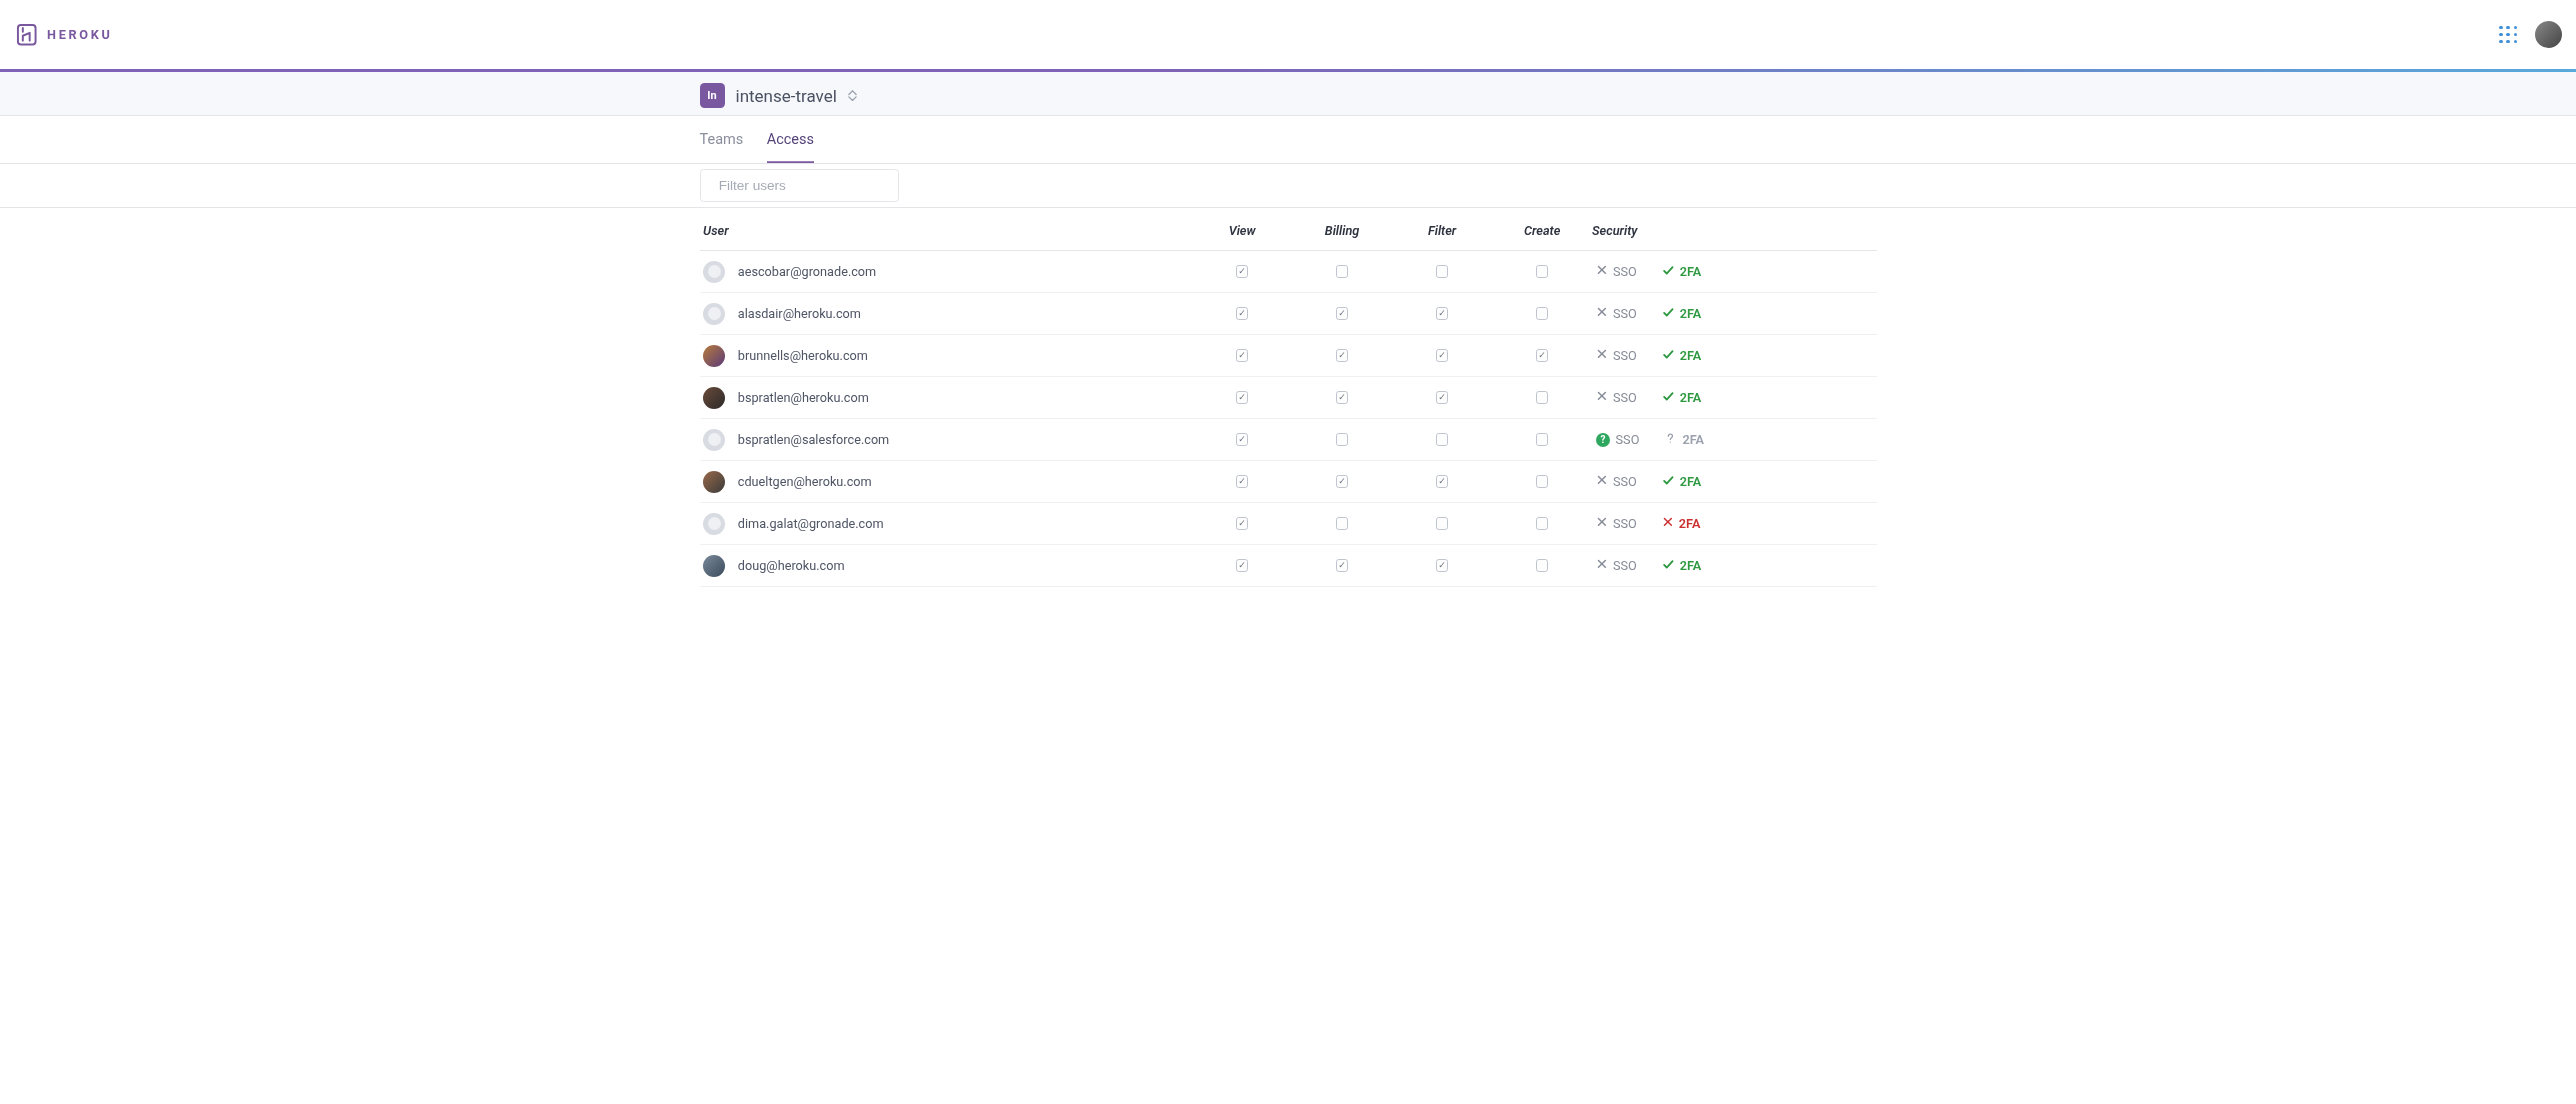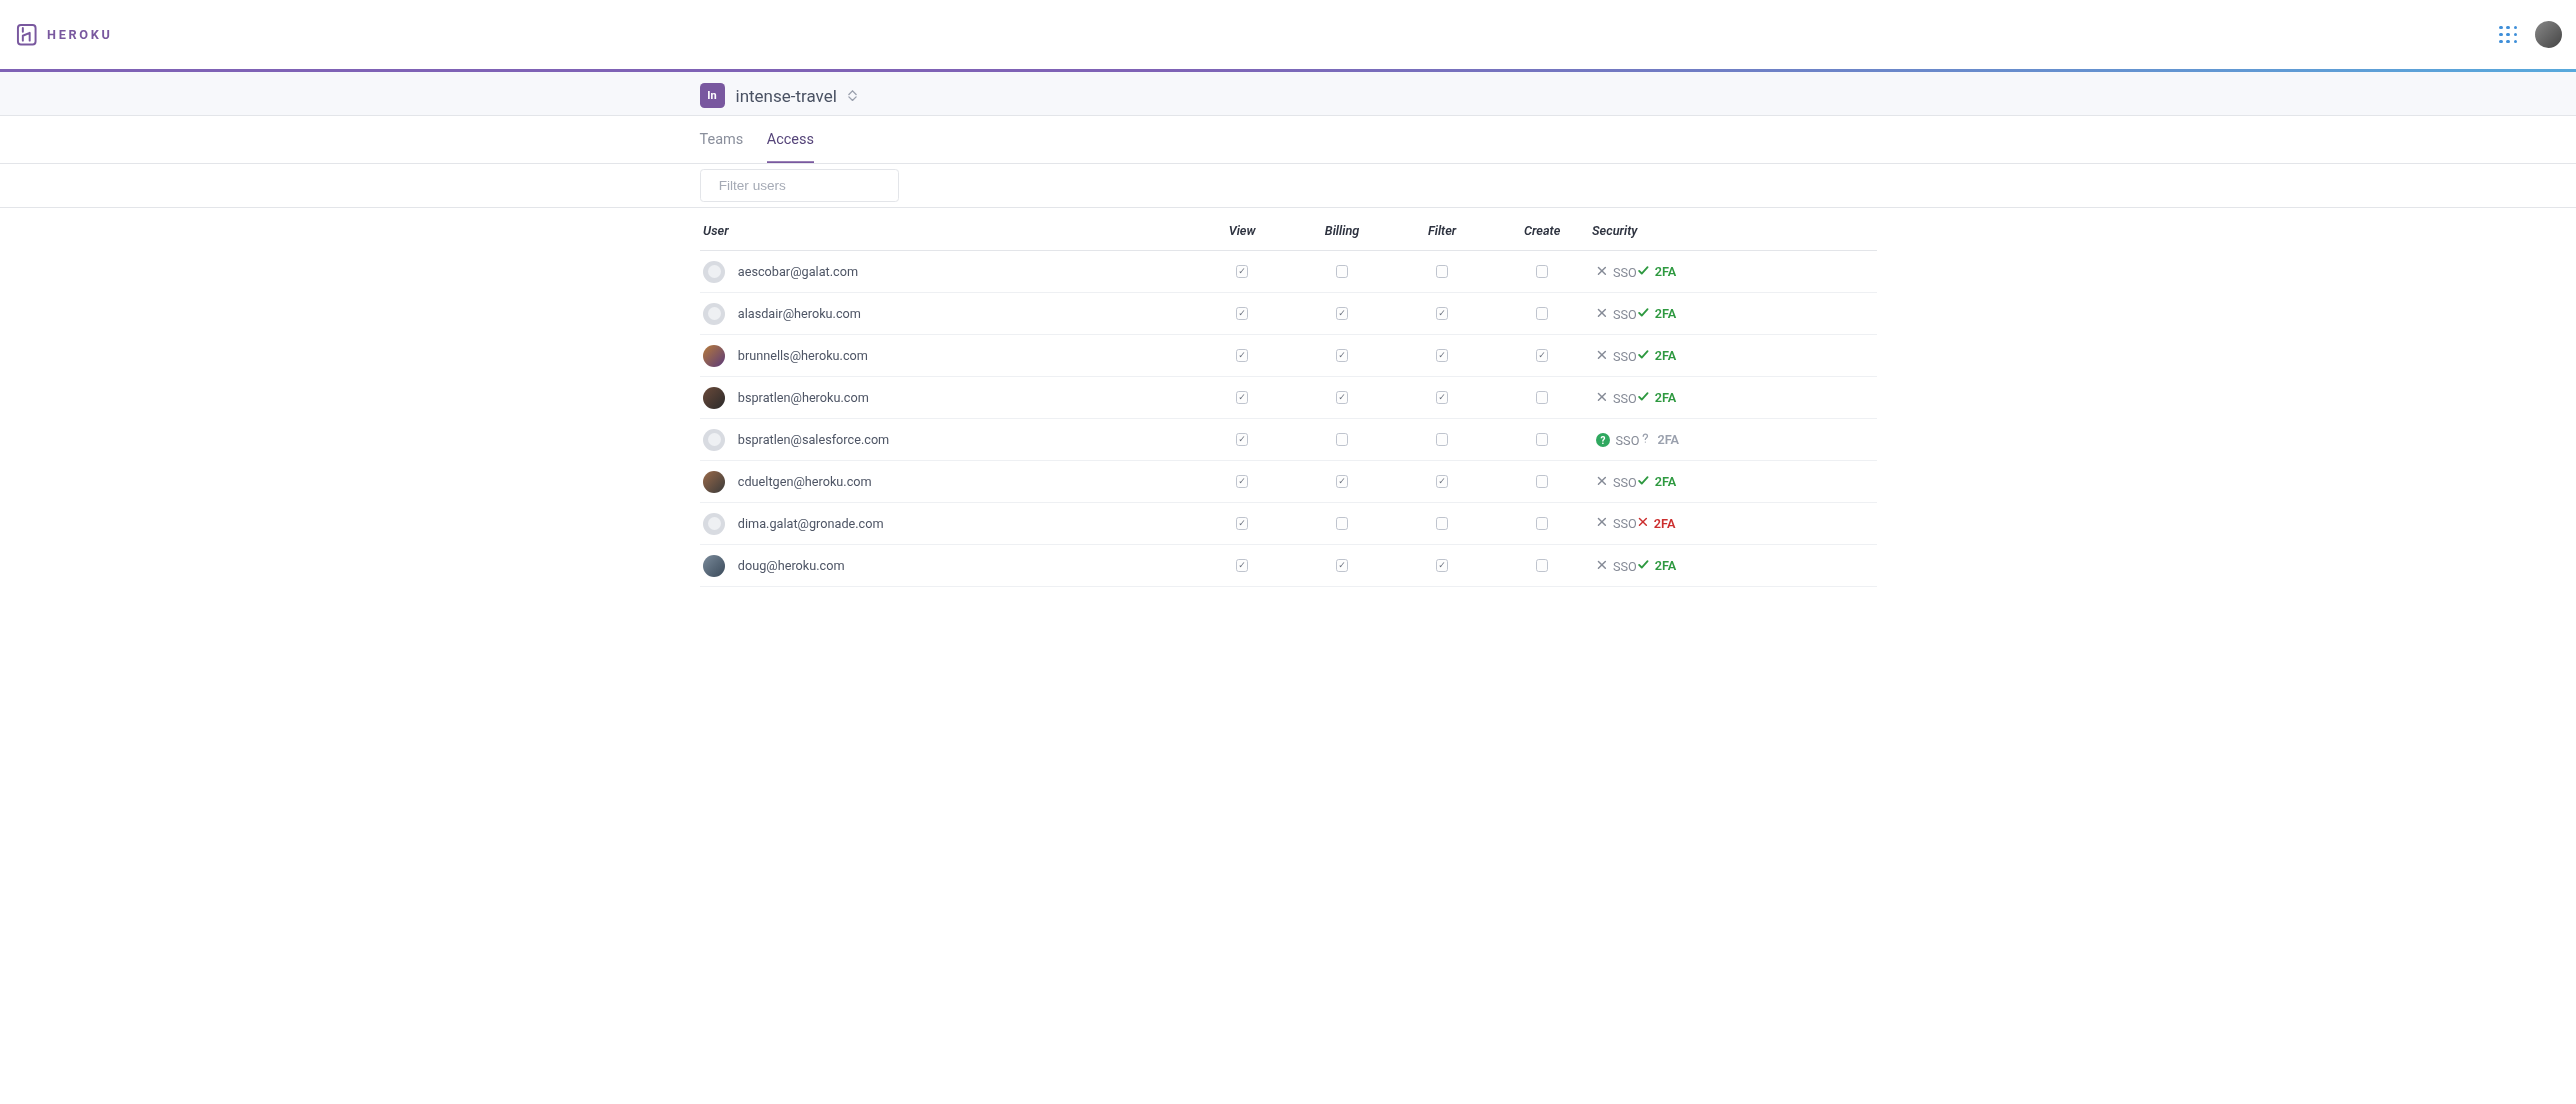--- a/index.html
+++ b/index.html
@@ -54,21 +54,21 @@
   .uavatar{width:22px;height:22px;border-radius:50%;flex:0 0 22px;}
   .ua-gray{background:#d8dbe1;position:relative;}
   .ua-gray::after{content:"";position:absolute;inset:4.5px;border-radius:50%;background:#eef0f3;}
   .ua-photo1{background:linear-gradient(135deg,#b77b3a,#5a3a7a);}
   .ua-photo2{background:linear-gradient(135deg,#6b4a3a,#2a2a2a);}
   .ua-photo3{background:linear-gradient(135deg,#9a6a4a,#3a3a3a);}
   .ua-photo4{background:linear-gradient(135deg,#7a8a9a,#3a4a5a);}
   .perm{display:flex;justify-content:center;}
   .cb{width:12.7px;height:12.7px;border:0.9px solid #bfc4ce;border-radius:2.7px;background:#fdfdfd;display:flex;align-items:center;justify-content:center;cursor:pointer;}
   .cb.on::after{content:"✓";font-size:9px;color:#6a707d;line-height:1;}
-  .sec-cell{display:flex;align-items:flex-end;padding-left:3.6px;}
+  .sec-cell{display:flex;align-items:center;gap:25px;padding-left:3.6px;}
   .sec-item{display:flex;align-items:center;gap:5.4px;font-size:12.7px;}
   .sec-item.sso-off{color:#868b97;}
   .sec-item.sso-on{color:#868b97;}
   .sec-item.tfa-on{color:var(--green);font-weight:600;}
   .sec-item.tfa-off{color:var(--red);font-weight:600;}
   .sec-item.tfa-unk{color:#9aa0ad;font-weight:600;}
   .ico{display:inline-flex;}
   .q-badge{width:14.5px;height:14.5px;border-radius:50%;background:#2fa85f;color:#fff;font-size:10px;font-weight:700;display:flex;align-items:center;justify-content:center;}
 </style>
 </head>
@@ -146,21 +146,21 @@
     <div class="perm">View</div>
     <div class="perm">Billing</div>
     <div class="perm">Filter</div>
     <div class="perm">Create</div>
     <div>Security</div>
   </div>
   <div id="rows">
       <div class="row">
         <div class="user-cell">
           <div class="uavatar ua-gray"></div>
-          <span>aescobar@galat.com</span>
+          <span>aescobar@gronade.com</span>
         </div>
         <div class="perm">
           <div class="cb on"></div>
         </div>
         <div class="perm">
           <div class="cb"></div>
         </div>
         <div class="perm">
           <div class="cb"></div>
         </div>

